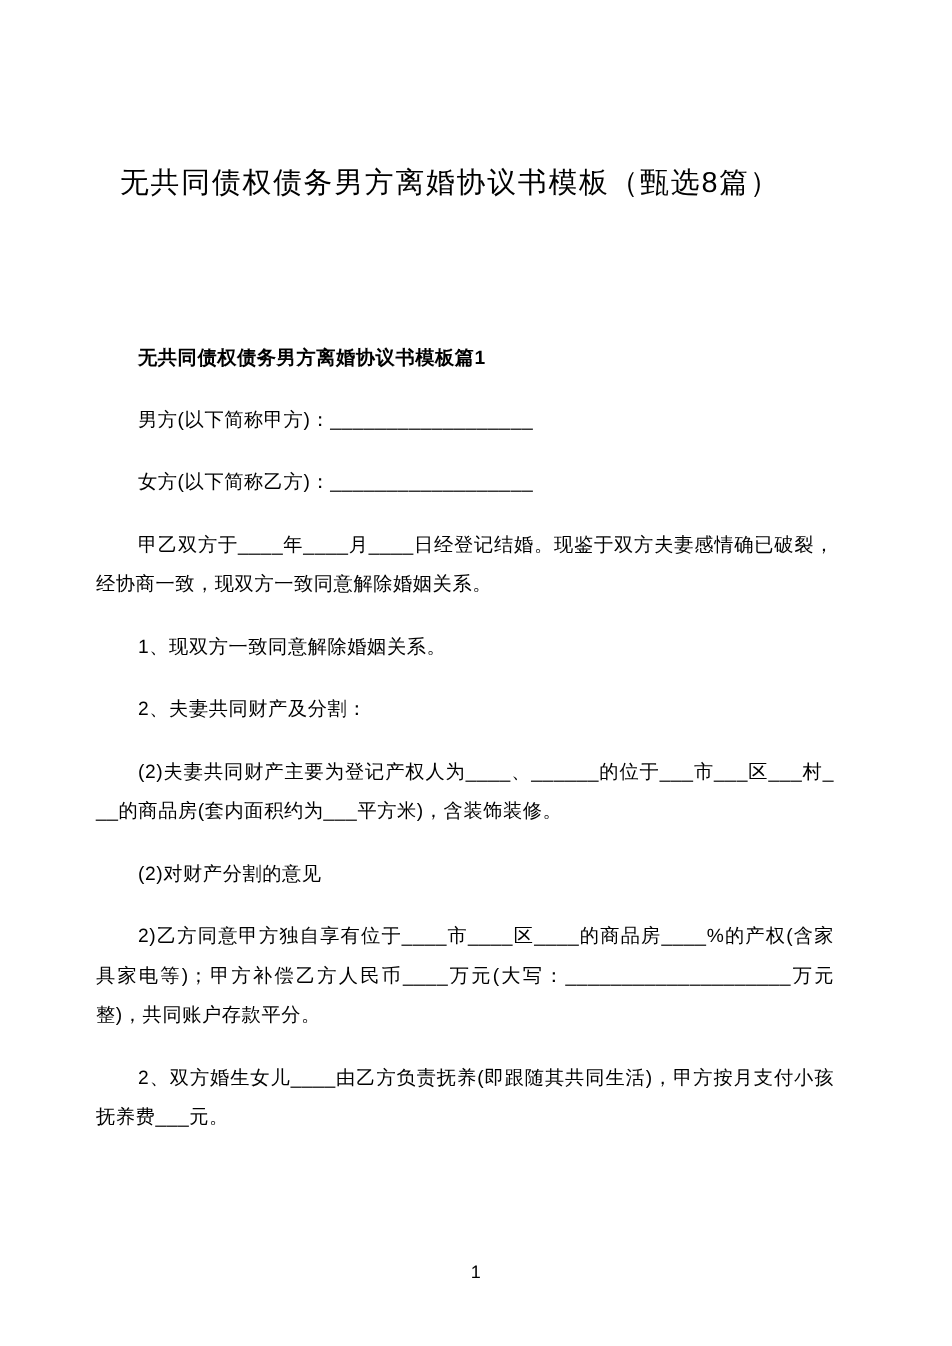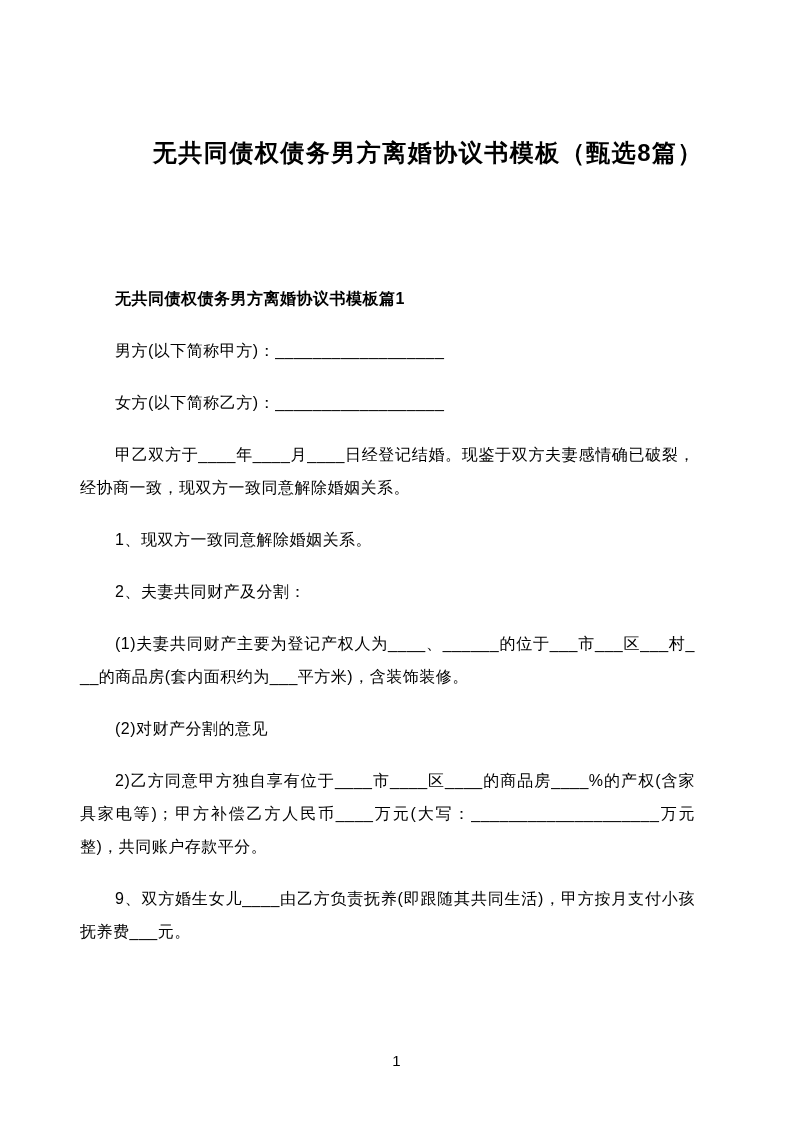--- a/index.html
+++ b/index.html
@@ -12,23 +12,23 @@
     width: 793px;
     height: 1122px;
     margin: 0 auto;
     background: #ffffff;
     color: #000000;
     font-family: "Liberation Sans", sans-serif;
     overflow: hidden;
   }
   .doc-title {
     margin: 135px 90px 0 100px;
-    text-align: right;
+    text-align: left;
     font-size: 24px;
-    font-weight: 700;
+    font-weight: 400;
     letter-spacing: 1.5px;
     line-height: 36px;
   }
   .doc-body {
     margin: 0 98px 0 80px;
     font-size: 16px;
     line-height: 33px;
     text-align: justify;
   }
   .section-heading {
@@ -63,21 +63,21 @@
   <h1 class="doc-title">无共同债权债务男方离婚协议书模板（甄选8篇）</h1>
 
   <div class="doc-body">
     <h2 class="section-heading">无共同债权债务男方离婚协议书模板篇1</h2>
 
     <p class="para">男方(以下简称甲方)：__________________</p>
     <p class="para">女方(以下简称乙方)：__________________</p>
     <p class="para">甲乙双方于____年____月____日经登记结婚。现鉴于双方夫妻感情确已破裂，经协商一致，现双方一致同意解除婚姻关系。</p>
     <p class="para">1、现双方一致同意解除婚姻关系。</p>
     <p class="para">2、夫妻共同财产及分割：</p>
-    <p class="para">(1)夫妻共同财产主要为登记产权人为____、______的位于___市___区___村___的商品房(套内面积约为___平方米)，含装饰装修。</p>
+    <p class="para">(2)夫妻共同财产主要为登记产权人为____、______的位于___市___区___村___的商品房(套内面积约为___平方米)，含装饰装修。</p>
     <p class="para">(2)对财产分割的意见</p>
     <p class="para">2)乙方同意甲方独自享有位于____市____区____的商品房____%的产权(含家具家电等)；甲方补偿乙方人民币____万元(大写：____________________万元整)，共同账户存款平分。</p>
-    <p class="para">9、双方婚生女儿____由乙方负责抚养(即跟随其共同生活)，甲方按月支付小孩抚养费___元。</p>
+    <p class="para">2、双方婚生女儿____由乙方负责抚养(即跟随其共同生活)，甲方按月支付小孩抚养费___元。</p>
   </div>
 
   <div class="page-number">1</div>
 
 </div>
 
 </body></html>

